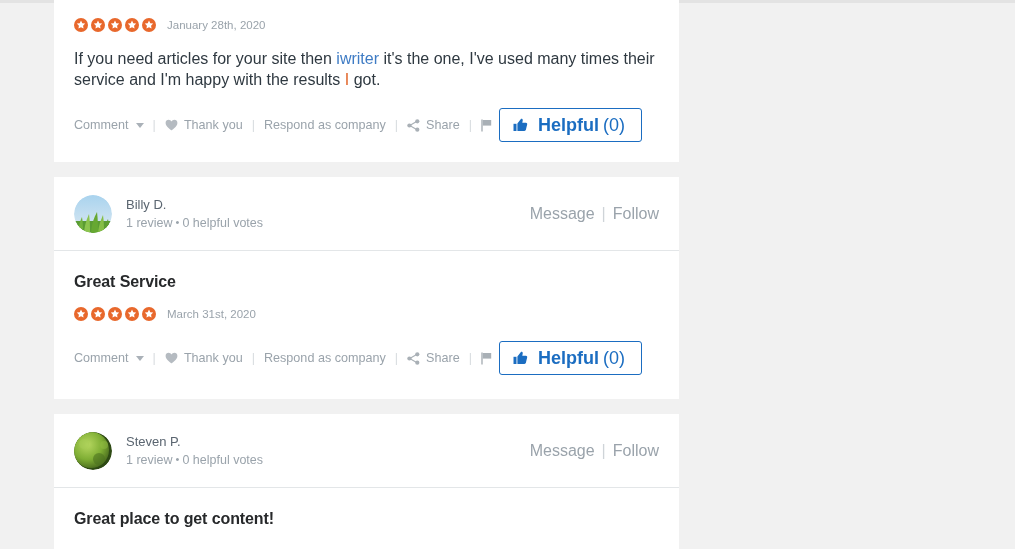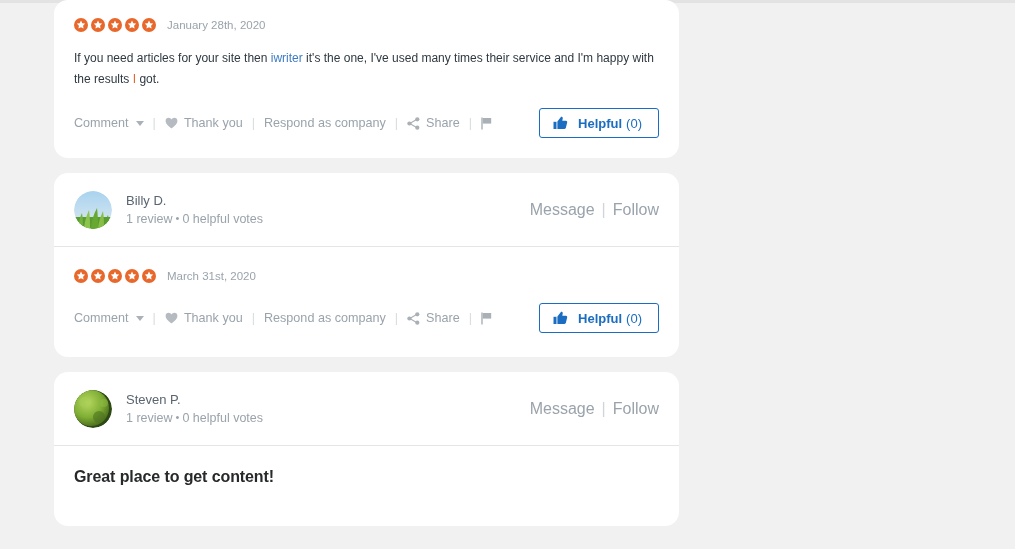--- a/index.html
+++ b/index.html
@@ -35,21 +35,20 @@
     left: 54px;
     top: 0;
     width: 625px;
   }
 
   
   .card {
     background: #ffffff;
     width: 625px;
     box-sizing: border-box;
-    border-radius: 14px;
   }
   .card + .card { margin-top: 15px; }
 
   
   .reviewer {
     display: flex;
     align-items: center;
     padding: 18px 20px 17px 20px;
     border-bottom: 1px solid #e3e6e8;
     box-sizing: border-box;
@@ -114,33 +113,33 @@
     height: 14px;
     display: block;
   }
   .review-date {
     margin-left: 11px;
     font-size: 11.5px;
     color: #9aa3ab;
   }
   .review-text {
     margin-top: 16px;
-    font-size: 12px;
+    font-size: 16px;
     line-height: 21px;
     color: #2f3941;
     max-width: 585px;
   }
   .review-text .lnk { color: #3e7bc4; }
   .review-text .hl { color: #e2662b; }
 
   
   .action-bar {
     display: flex;
     align-items: center;
-    padding: 18px 20px 20px 20px;
+    padding: 18px 37px 20px 20px;
     box-sizing: border-box;
     min-height: 40px;
   }
   .act {
     font-size: 12.6px;
     color: #9aa3ab;
     display: inline-flex;
     align-items: center;
     cursor: pointer;
     white-space: nowrap;
@@ -156,21 +155,21 @@
   .act-sep { color: #d8dcdf; padding: 0 9px; font-size: 12.6px; }
   .ic { display: inline-flex; align-items: center; margin-right: 6px; }
   .ic svg { display: block; }
 
   .helpful-btn {
     margin-left: auto;
     border: 1px solid #1b6dc1;
     background: #ffffff;
     color: #1b6dc1;
     font-family: "Liberation Sans", sans-serif;
-    font-size: 13px;
+    font-size: 18px;
     font-weight: bold;
     border-radius: 3px;
     padding: 7px 16px 7px 13px;
     display: inline-flex;
     align-items: center;
     cursor: pointer;
     line-height: 1;
   }
   .helpful-btn .thumb { margin-right: 10px; display: inline-flex; }
   .helpful-btn .count { font-weight: normal; margin-left: 4px; color: #1b6dc1; }
@@ -291,20 +290,21 @@
         <div class="reviewer-meta">
           <div class="reviewer-name">Billy D.</div>
           <div class="reviewer-stats"><span>1 review</span><span class="dot">•</span><span>0 helpful votes</span></div>
         </div>
         <div class="reviewer-actions">
           <a>Message</a><span class="sep">|</span><a>Follow</a>
         </div>
       </div>
 
       <div class="review-body" style="padding-top:22px;">
+        <h3 class="review-title">Great Service</h3>
         <div class="rating-line">
           <div class="stars">
             <span class="star"><svg viewBox="0 0 14 14" width="14" height="14">
                   <circle cx="7" cy="7" r="7" fill="#e8682c"></circle>
                   <path d="M7 2.6l1.28 2.6 2.87.42-2.08 2.02.49 2.86L7 9.15l-2.56 1.35.49-2.86L2.85 5.62l2.87-.42z" fill="#ffffff"></path>
                 </svg></span>
             <span class="star"><svg viewBox="0 0 14 14" width="14" height="14">
                   <circle cx="7" cy="7" r="7" fill="#e8682c"></circle>
                   <path d="M7 2.6l1.28 2.6 2.87.42-2.08 2.02.49 2.86L7 9.15l-2.56 1.35.49-2.86L2.85 5.62l2.87-.42z" fill="#ffffff"></path>
                 </svg></span>

